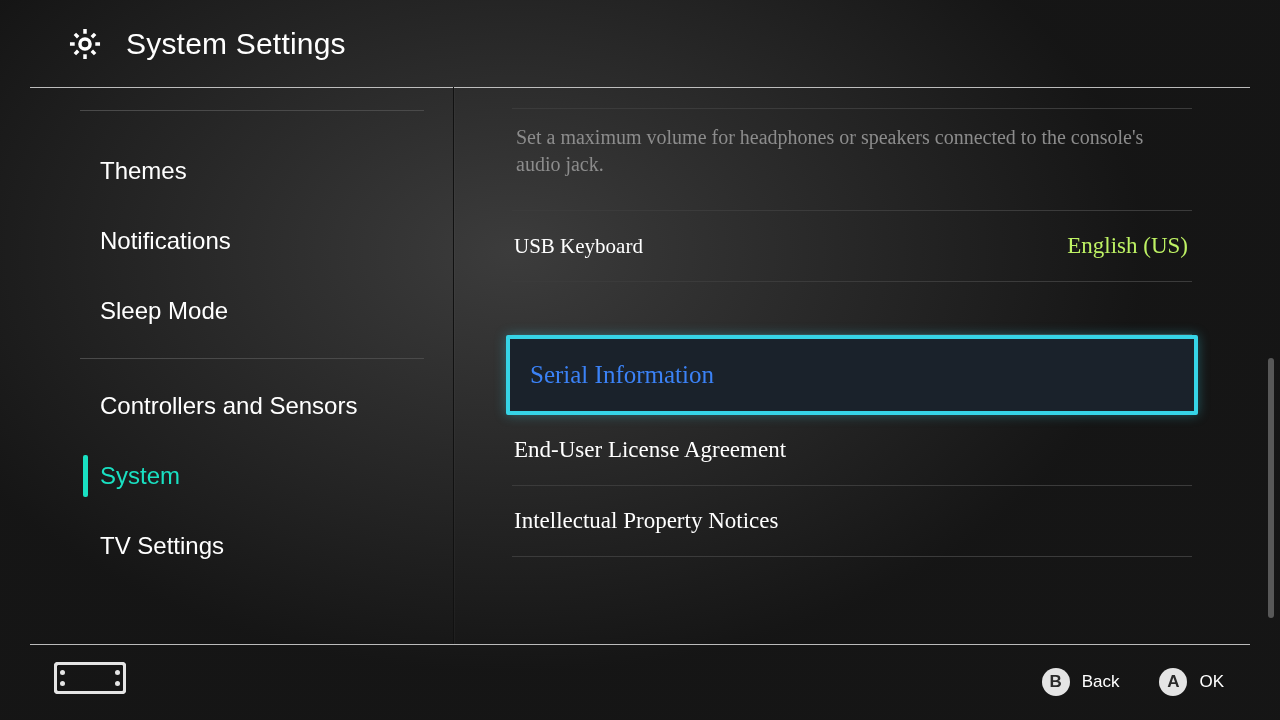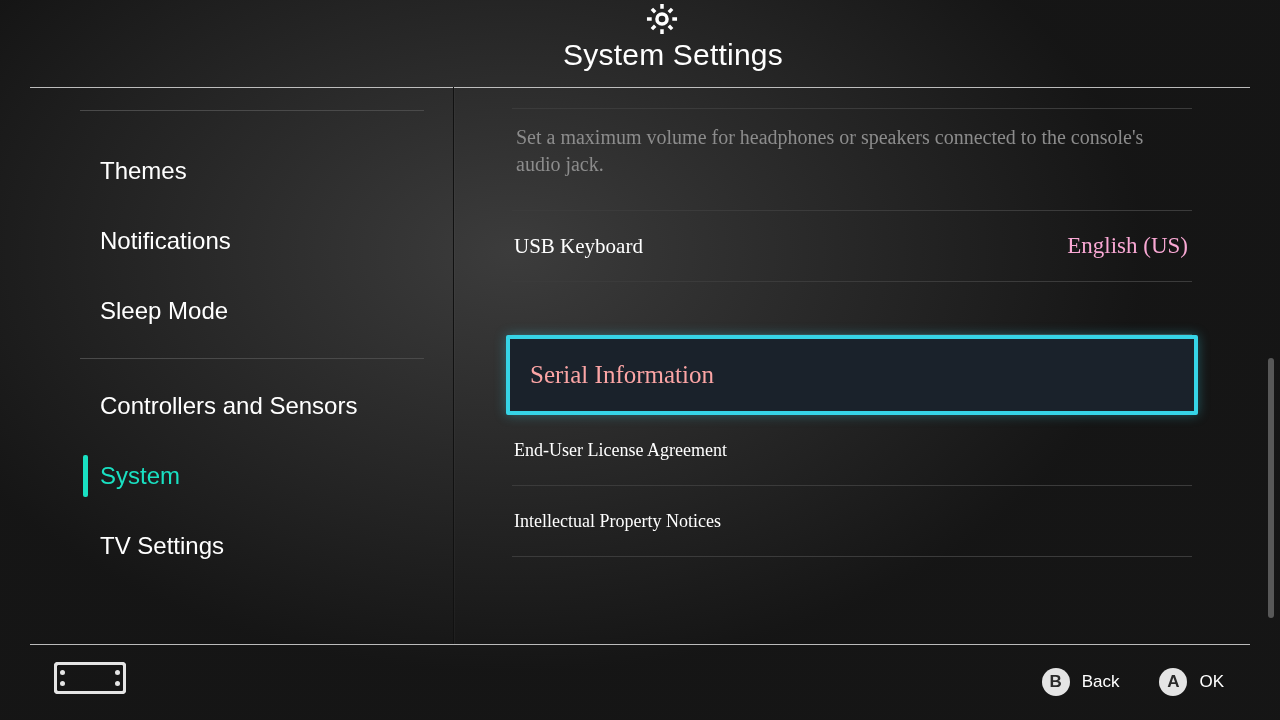--- a/index.html
+++ b/index.html
@@ -19,21 +19,20 @@
   }
 
   
   .header {
     position: relative;
     height: 88px;
     display: flex;
     align-items: center;
     padding-left: 66px;
     z-index:1;
-    flex-direction:column;
   }
   .header .gear { width: 38px; height: 38px; margin-right: 22px; }
   .header .title { font-size: 30px; font-weight: 400; color: #fff; letter-spacing: 0.2px;}
   .header-rule {
     position: absolute; left: 30px; right: 30px; bottom: 0;
     height: 1px; background: #d8d8d8; opacity: 0.85;
   }
 
   
   .body {
@@ -91,44 +90,44 @@
     padding: 15px 4px 0 4px;
     max-width: 650px;
   }
   .opt-row {
     height: 71px; display:flex; align-items:center;
     justify-content: space-between;
     border-bottom: 1px solid #3b3b3b;
     padding: 0 4px 0 2px;
   }
   .opt-row .label { font-size: 21px; color:#fff; }
-  .opt-row .value { font-size: 23px; color:#f9a8d4; }
+  .opt-row .value { font-size: 23px; color:#bef264; }
   .list-row {
     height: 71px; display:flex; align-items:center;
     border-bottom: 1px solid #3b3b3b;
     padding: 0 4px 0 2px;
   }
-  .list-row .label { font-size:18px; color:#fff; }
+  .list-row .label { font-size:23px; color:#fff; }
 
   .group-top-rule { height:1px; background:#3b3b3b; margin-top: 52px;}
   .first-opt-top { height:1px; background:#3b3b3b; margin-top: 32px;}
 
   
   .focus-row {
     position: relative;
     margin: 0 -6px;
     height: 80px;
     display:flex; align-items:center;
     background: #1a222b;
     border: 4px solid #36d4e7;
     border-radius: 2px;
     box-shadow: 0 0 12px rgba(54,212,231,0.35);
     padding-left: 20px;
   }
-  .focus-row .label { font-size:25px; color:#fca5a5; }
+  .focus-row .label { font-size:25px; color:#3b82f6; }
 
   .content-scrollbar {
     position:absolute; right:6px; top:270px; width:6px; height:260px;
     background:#585858; border-radius:3px;
   }
 
   
   .footer {
     position: relative;
     height: 76px;

